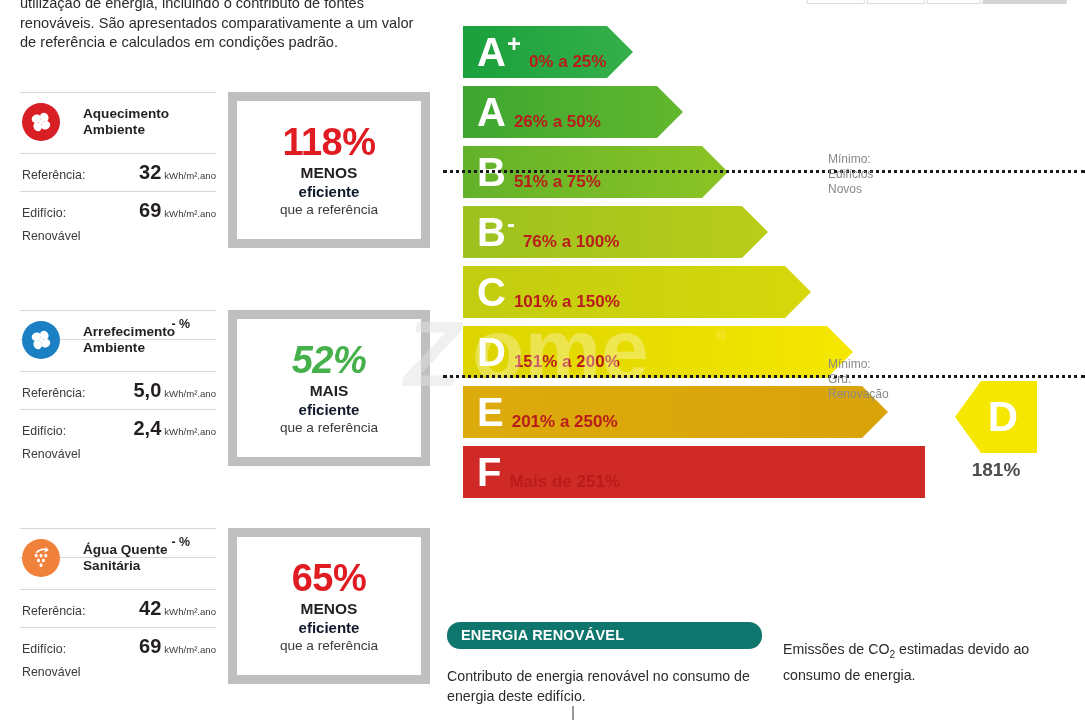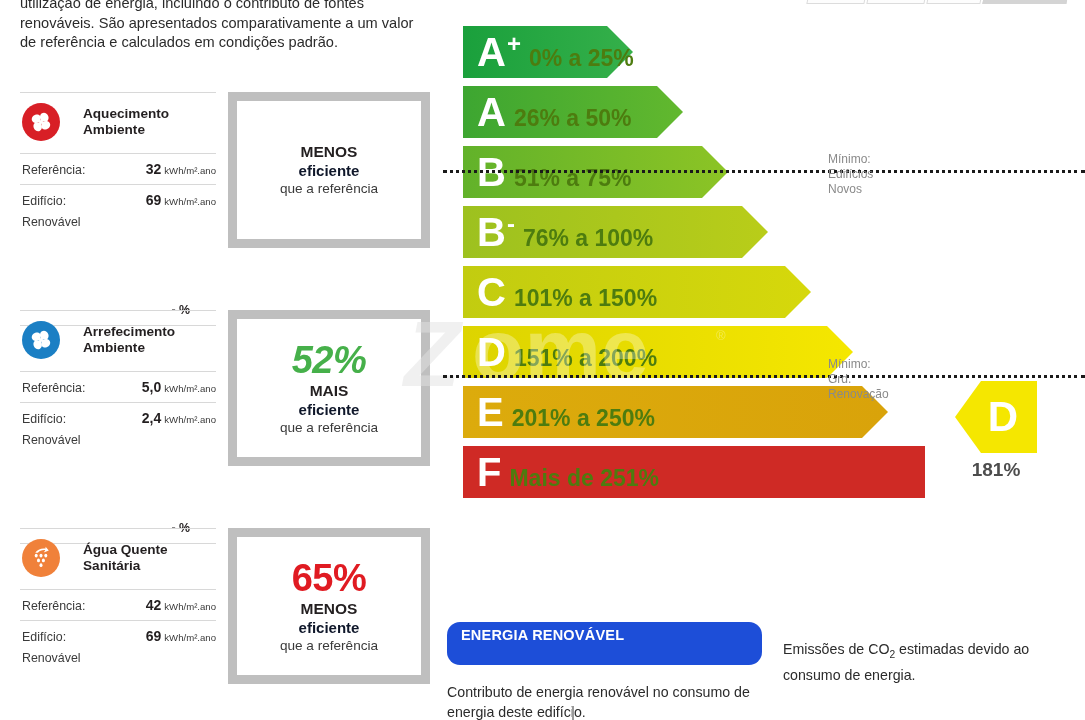--- a/index.html
+++ b/index.html
@@ -41,21 +41,21 @@
   .ico { width: 38px; height: 38px; border-radius: 50%; position: relative; flex: 0 0 38px; }
   .ico.heat { background: #d81f26; }
   .ico.cool { background: #1b7fc4; }
   .ico.water { background: #f0813a; }
   .ico svg { position: absolute; inset: 0; }
 
   .panel-title { font-size: 13.6px; font-weight: bold; color: #231f20; line-height: 16px; }
 
   .row { display: flex; align-items: baseline; padding: 7px 0 7px 2px; font-size: 12.4px; color: #3a3a3a; }
   .row .lbl { width: 88px; flex: 0 0 88px; }
-  .row .val { font-weight: bold; font-size: 14px; color: #231f20; margin-left: auto; }
+  .row .val { font-weight: bold; font-size: 20px; color: #231f20; margin-left: auto; }
   .row .unit { font-size: 9.6px; color: #3a3a3a; margin-left: 3px; font-weight: normal; }
   .subrow { display: flex; padding: 0 0 8px 2px; font-size: 12.4px; color: #3a3a3a; flex-direction: column; }
   .subrow .lbl { width: 88px; flex: 0 0 88px; }
   .subrow .val { font-weight: bold; font-size: 12.4px; color: #231f20; margin-left: auto; padding-right: 26px; }
 
   
   .cmp {
     position: absolute; left: 228px; width: 202px;
     border: 9px solid #bfbfbf; background: #fff;
     display: flex; flex-direction: column; align-items: center; justify-content: center;
@@ -78,21 +78,21 @@
     position: absolute; left: 0; top: 0; height: 100%;
     clip-path: polygon(0 0, calc(100% - 26px) 0, 100% 50%, calc(100% - 26px) 100%, 0 100%);
   }
   .bar .letter {
     position: relative; color: #fff; font-weight: bold;
     font-size: 40px; line-height: 40px; margin-left: 14px;
     display: flex; align-items: flex-start;
   }
   .bar .sup { font-size: 24px; line-height: 24px; margin-left: 1px; }
   .bar .rng {
-    position: relative; color: #4d7c0f; font-weight: bold; font-size: 23px;
+    position: relative; color: #b91c1c; font-weight: bold; font-size: 17px;
     margin-left: 8px; align-self: flex-end; margin-bottom: 6px;
   }
   .bar.fbar .shape { clip-path: none; }
 
   
   .dotline {
     position: absolute; left: 443px; width: 642px; height: 0;
     border-top: 3px dotted #1a1a1a;
   }
   .minlabel { position: absolute; font-size: 12px; color: #8a8a8a; line-height: 15px; }
@@ -105,22 +105,22 @@
     display: flex; align-items: center; justify-content: center;
   }
   .badge span { color: #fff; font-weight: bold; font-size: 42px; line-height: 42px; padding-left: 14px; }
   .badge-pct { margin-top: 6px; font-size: 19px; font-weight: bold; color: #4d4d4d; }
 
   
   .sect { position: absolute; top: 622px; }
   .sect.s1 { left: 447px; width: 315px; }
   .sect.s2 { left: 783px; width: 252px; }
   .sect .hdr {
-    background: #1d4ed8; color: #fff; border-radius: 13px;
-    font-size: 14.5px; font-weight: bold; padding: 5px 14px 22px; letter-spacing: 0.2px;
+    background: #0f766e; color: #fff; border-radius: 13px;
+    font-size: 14.5px; font-weight: bold; padding: 5px 14px 6px; letter-spacing: 0.2px;
   }
   .sect .body { margin-top: 17px; font-size: 14.2px; line-height: 20px; color: #2b2b2b; }
   sub { font-size: 0.72em; }
 
   .tick { position: absolute; left: 572px; top: 706px; width: 2px; height: 14px; background: #9a9a9a; }
 
   
   .wm {
     position: absolute; left: 404px; top: 300px; width: 320px; height: 106px;
     pointer-events: none; opacity: 0.5;
@@ -181,20 +181,21 @@
       <span class="unit">kWh/m².ano</span>
     </div>
     <div class="subrow">
       <span class="lbl">Renovável</span>
       <span class="val">- %</span>
     </div>
     <div class="rule"></div>
   </div>
 
   <div class="cmp c1">
+    <div class="big neg">118%</div>
     <div class="dir">MENOS</div>
     <div class="eff">eficiente</div>
     <div class="ref">que a referência</div>
   </div>
 
   <div class="panel p2">
     <div class="rule"></div>
     <div class="panel-head">
       <div class="ico cool">
         <svg viewBox="0 0 38 38" width="38" height="38">

